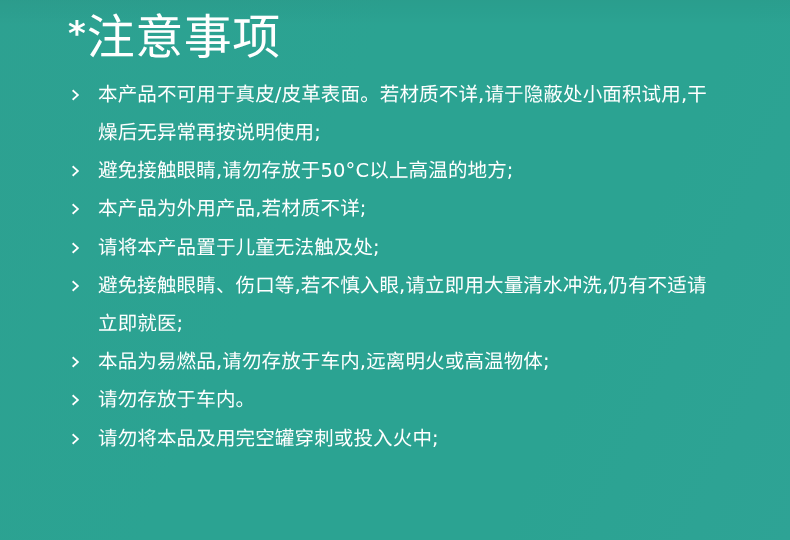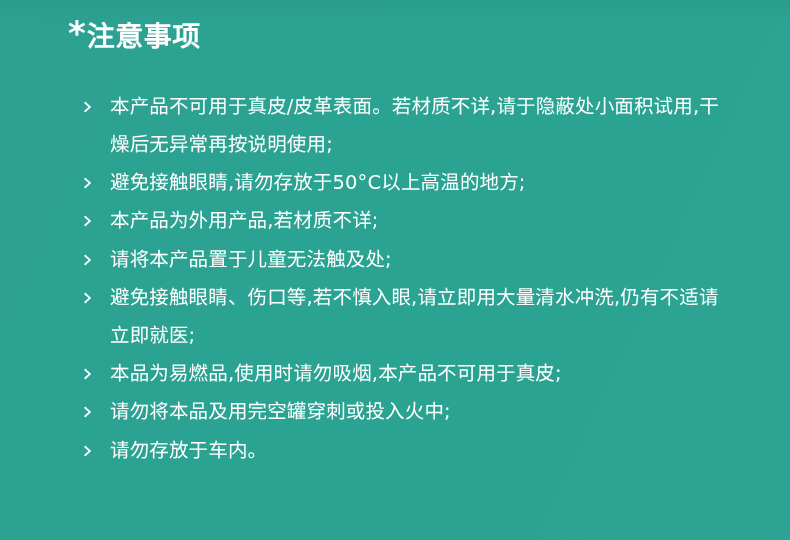--- a/index.html
+++ b/index.html
@@ -33,22 +33,22 @@
     position: absolute;
     left: 68px;
     top: 8px;
     height: 58px;
     display: flex;
     align-items: flex-start;
   }
 
   .title-text {
     color: #ffffff;
-    font-weight: 700;
-    font-size: 28px;
+    font-weight: 400;
+    font-size: 48px;
     line-height: 58px;
     letter-spacing: 0.5px;
     white-space: nowrap;
     display: inline-block;
   }
 
   .title-asterisk {
     color: #ffffff;
     font-weight: 700;
     font-size: 34px;
@@ -58,21 +58,21 @@
     margin-right: 1px;
     white-space: nowrap;
   }
 
   
   #precautions-list {
     position: absolute;
     left: 68px;
     top: 72px;
     width: 640px;
-    margin: 16px;
+    margin: 4px;
     padding: 0;
     list-style: none;
   }
 
   .precaution-item {
     position: relative;
     display: block;
     color: #ffffff;
     font-size: 19.5px;
     line-height: 37.4px;
@@ -137,27 +137,27 @@
           </svg></span><span class="item-text">请将本产品置于儿童无法触及处;</span>
     </li>
     <li class="precaution-item">
       <span class="bullet-chevron"><svg width="9" height="13" viewBox="0 0 9 13" aria-hidden="true">
             <path d="M1.2 1.0 L7.2 6.5 L1.2 12.0 L0.0 10.6 L4.6 6.5 L0.0 2.4 Z" fill="#ffffff"></path>
           </svg></span><span class="item-text">避免接触眼睛、伤口等,若不慎入眼,请立即用大量清水冲洗,仍有不适请立即就医;</span>
     </li>
     <li class="precaution-item">
       <span class="bullet-chevron"><svg width="9" height="13" viewBox="0 0 9 13" aria-hidden="true">
             <path d="M1.2 1.0 L7.2 6.5 L1.2 12.0 L0.0 10.6 L4.6 6.5 L0.0 2.4 Z" fill="#ffffff"></path>
-          </svg></span><span class="item-text">本品为易燃品,使用时请勿吸烟,本产品不可用于真皮;</span>
+          </svg></span><span class="item-text">本品为易燃品,请勿存放于车内,远离明火或高温物体;</span>
+    </li>
+    <li class="precaution-item">
+      <span class="bullet-chevron"><svg width="9" height="13" viewBox="0 0 9 13" aria-hidden="true">
+            <path d="M1.2 1.0 L7.2 6.5 L1.2 12.0 L0.0 10.6 L4.6 6.5 L0.0 2.4 Z" fill="#ffffff"></path>
+          </svg></span><span class="item-text">请勿存放于车内。</span>
     </li>
     <li class="precaution-item">
       <span class="bullet-chevron"><svg width="9" height="13" viewBox="0 0 9 13" aria-hidden="true">
             <path d="M1.2 1.0 L7.2 6.5 L1.2 12.0 L0.0 10.6 L4.6 6.5 L0.0 2.4 Z" fill="#ffffff"></path>
           </svg></span><span class="item-text">请勿将本品及用完空罐穿刺或投入火中;</span>
     </li>
-    <li class="precaution-item">
-      <span class="bullet-chevron"><svg width="9" height="13" viewBox="0 0 9 13" aria-hidden="true">
-            <path d="M1.2 1.0 L7.2 6.5 L1.2 12.0 L0.0 10.6 L4.6 6.5 L0.0 2.4 Z" fill="#ffffff"></path>
-          </svg></span><span class="item-text">请勿存放于车内。</span>
-    </li>
   </ul>
 
 </div>
 
 </body></html>

